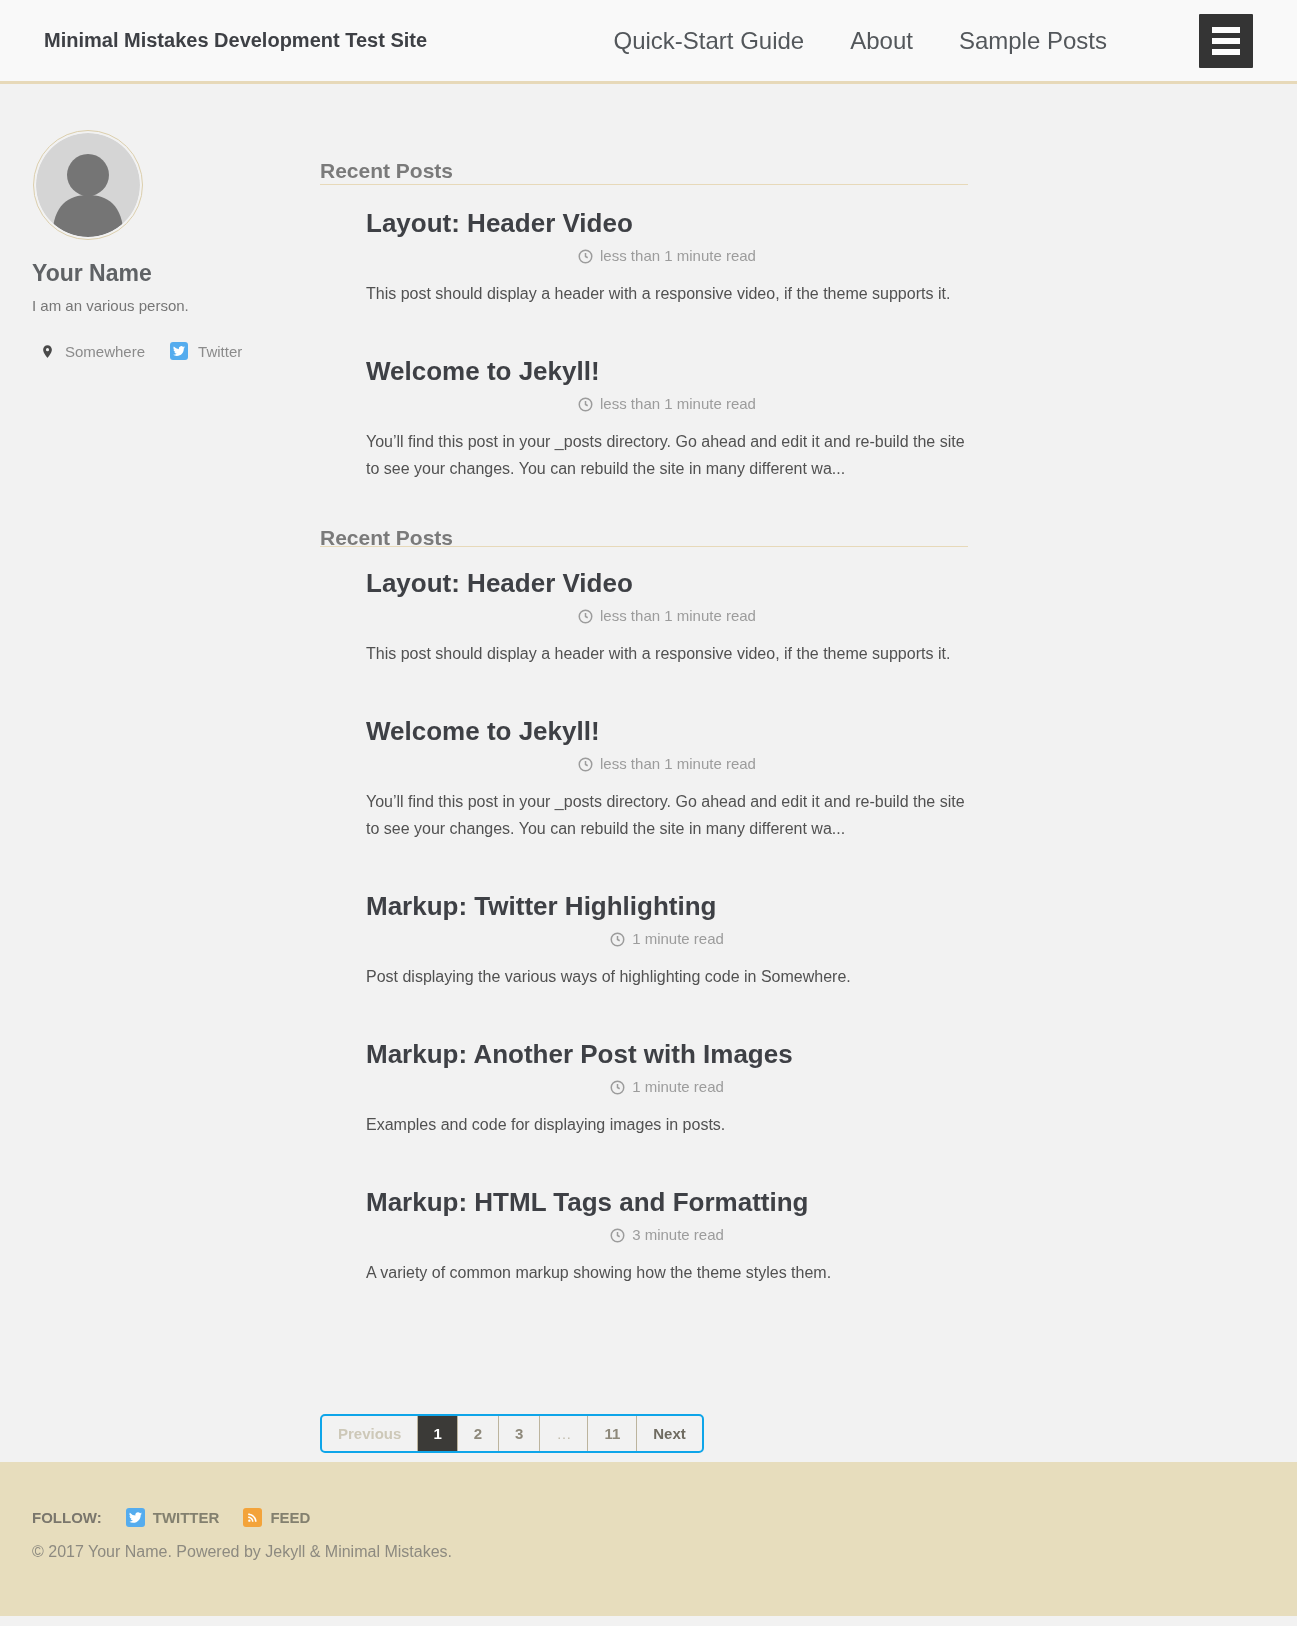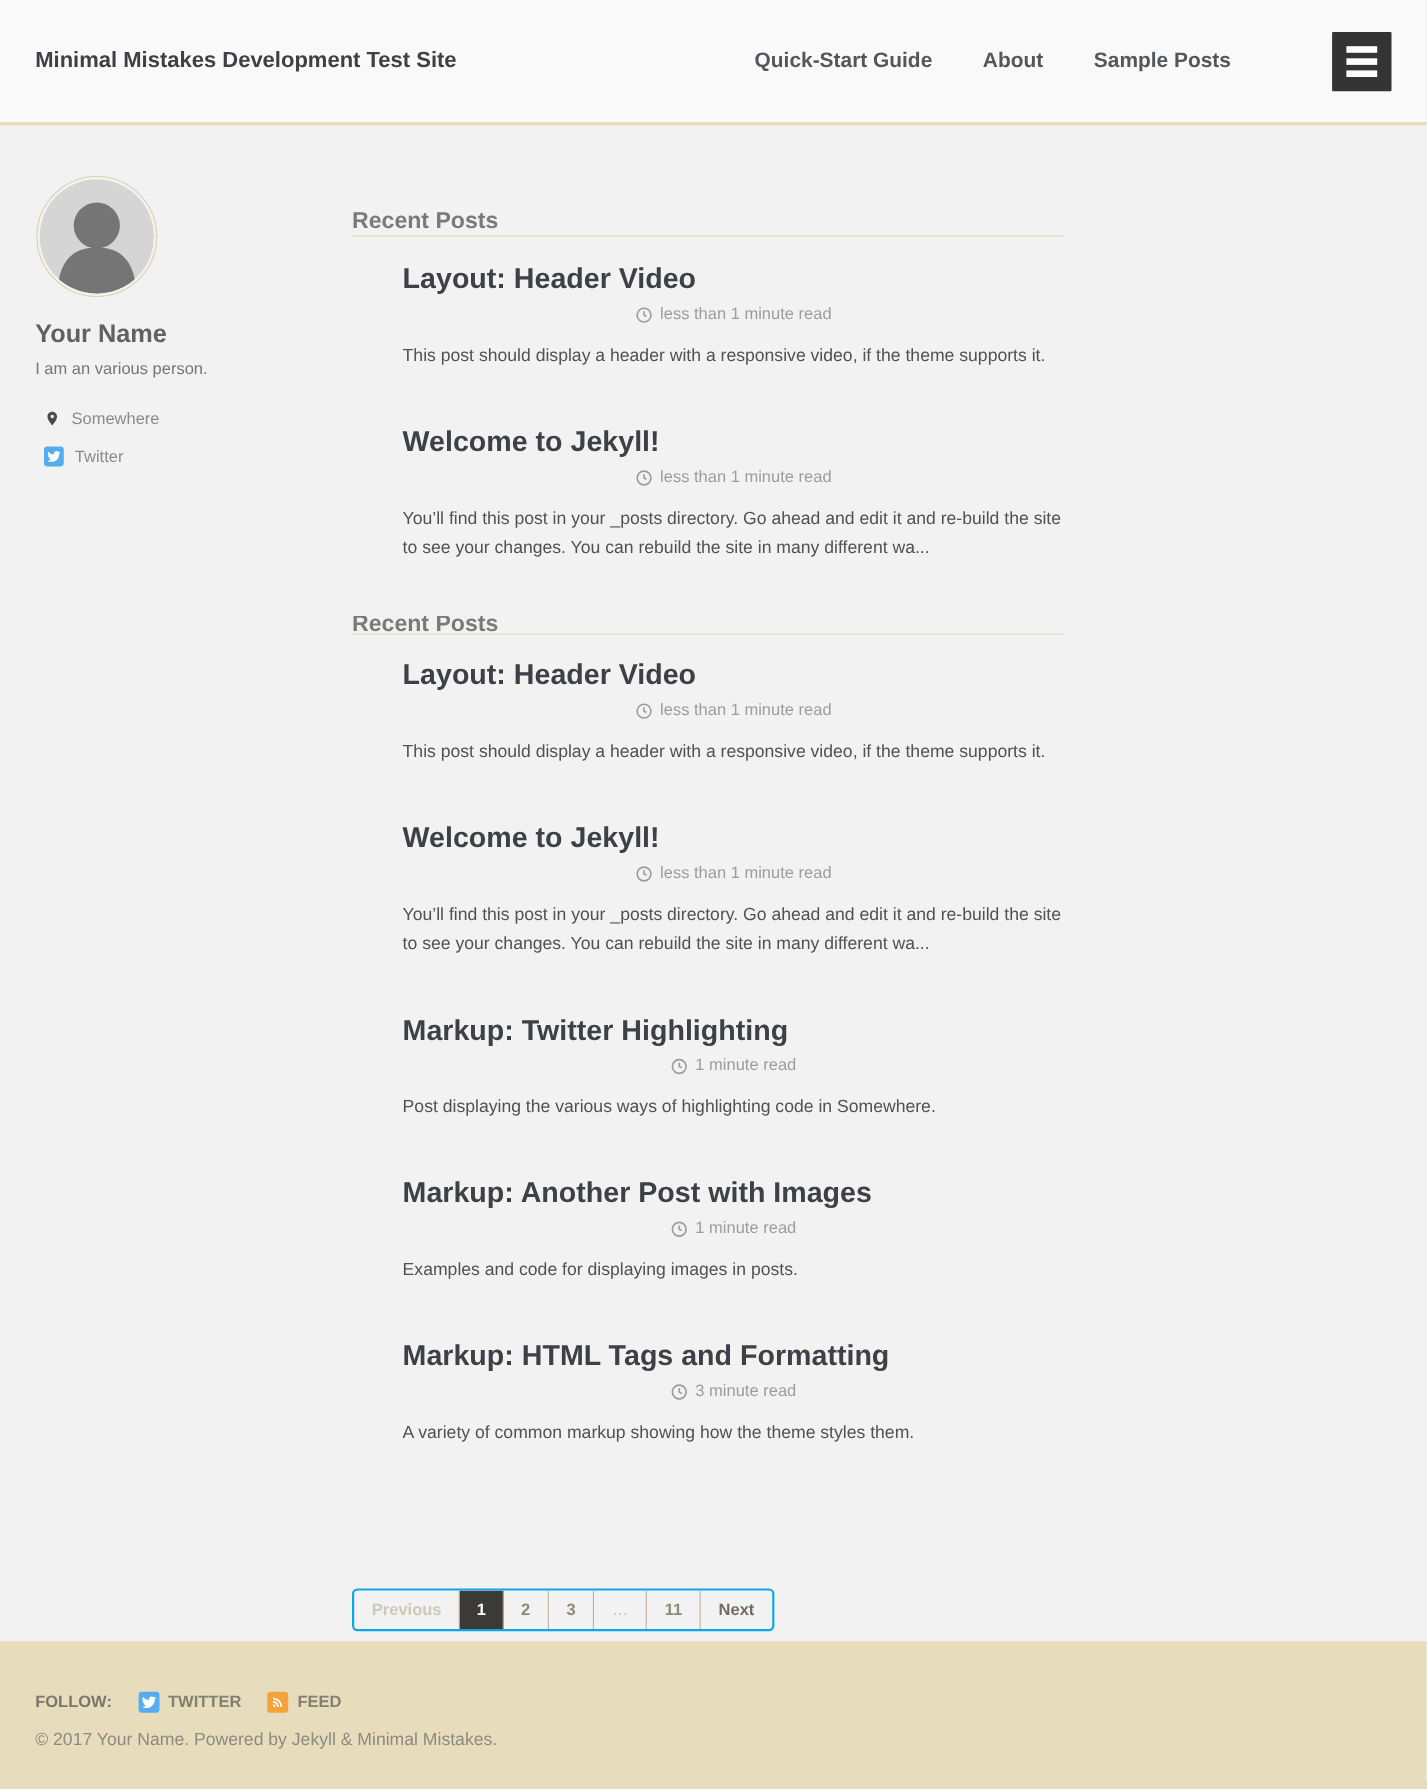--- a/index.html
+++ b/index.html
@@ -16,42 +16,42 @@
   *{box-sizing:border-box;}
   html,body{margin:0;padding:0;}
   body{
     width:1297px;height:1626px;margin:0 auto;
     background:var(--page-bg);
     font-family:"Liberation Sans", sans-serif;
     overflow:hidden;
   }
   
   .masthead{
-    height:114px;background:var(--masthead-bg);
+    height:84px;background:var(--masthead-bg);
     border-bottom:3px solid var(--tan);
     display:flex;align-items:center;
-    padding:0 32px;
+    padding:0 44px;
   }
   .site-title{font-size:20px;font-weight:bold;color:var(--title-col);text-decoration:none;}
   .masthead-nav{margin-left:auto;display:flex;align-items:center;gap:46px;}
-  .nav-link{font-size:19px;font-weight:700;color:var(--nav-col);text-decoration:none;cursor:pointer;}
+  .nav-link{font-size:24px;font-weight:400;color:var(--nav-col);text-decoration:none;cursor:pointer;}
   .menu-btn{
     width:54px;height:54px;background:#343434;border:none;margin-left:46px;
     display:flex;flex-direction:column;justify-content:center;align-items:center;gap:5px;
     cursor:pointer;border-radius:1px;
   }
   .menu-btn span{display:block;width:28px;height:6px;background:#fdfdfd;}
   
   .page{display:flex;padding:0 32px;min-height:1378px;align-items:flex-start;}
   .sidebar{width:288px;flex-shrink:0;padding-top:46px;}
   .avatar-wrap{width:110px;height:110px;border-radius:50%;border:1px solid #dccfad;padding:2px;margin-left:1px;}
   .avatar-wrap svg{display:block;border-radius:50%;}
   .author-name{font-size:23px;font-weight:bold;color:#5f6265;margin:20px 0 0 0;}
   .author-bio{font-size:15px;color:#767676;margin:10px 0 0 0;}
-  .author-links{margin-top:28px;display:flex;flex-direction:column;gap:17px;}
+  .author-links{margin-top:28px;display:flex;flex-direction:row;gap:17px;}
   .author-link{display:flex;align-items:center;gap:10px;font-size:15px;color:#8b8b8b;text-decoration:none;cursor:pointer;padding-left:8px;}
   .pin-icon svg{display:block;}
   .tw-badge{width:18px;height:18px;border-radius:3px;background:#55acee;display:flex;align-items:center;justify-content:center;}
   .tw-badge svg{display:block;}
   
   .main{width:648px;padding-top:74px;}
   .archive-heading{border-bottom:1px solid var(--tan);padding-bottom:1px;margin-bottom:20px;}
   .archive-heading h2{margin:0;font-size:21px;line-height:25px;font-weight:bold;color:var(--heading-col);}
   .archive-heading.clipped{margin-top:18px;}
   .clip-window{height:15px;overflow:hidden;position:relative;}

